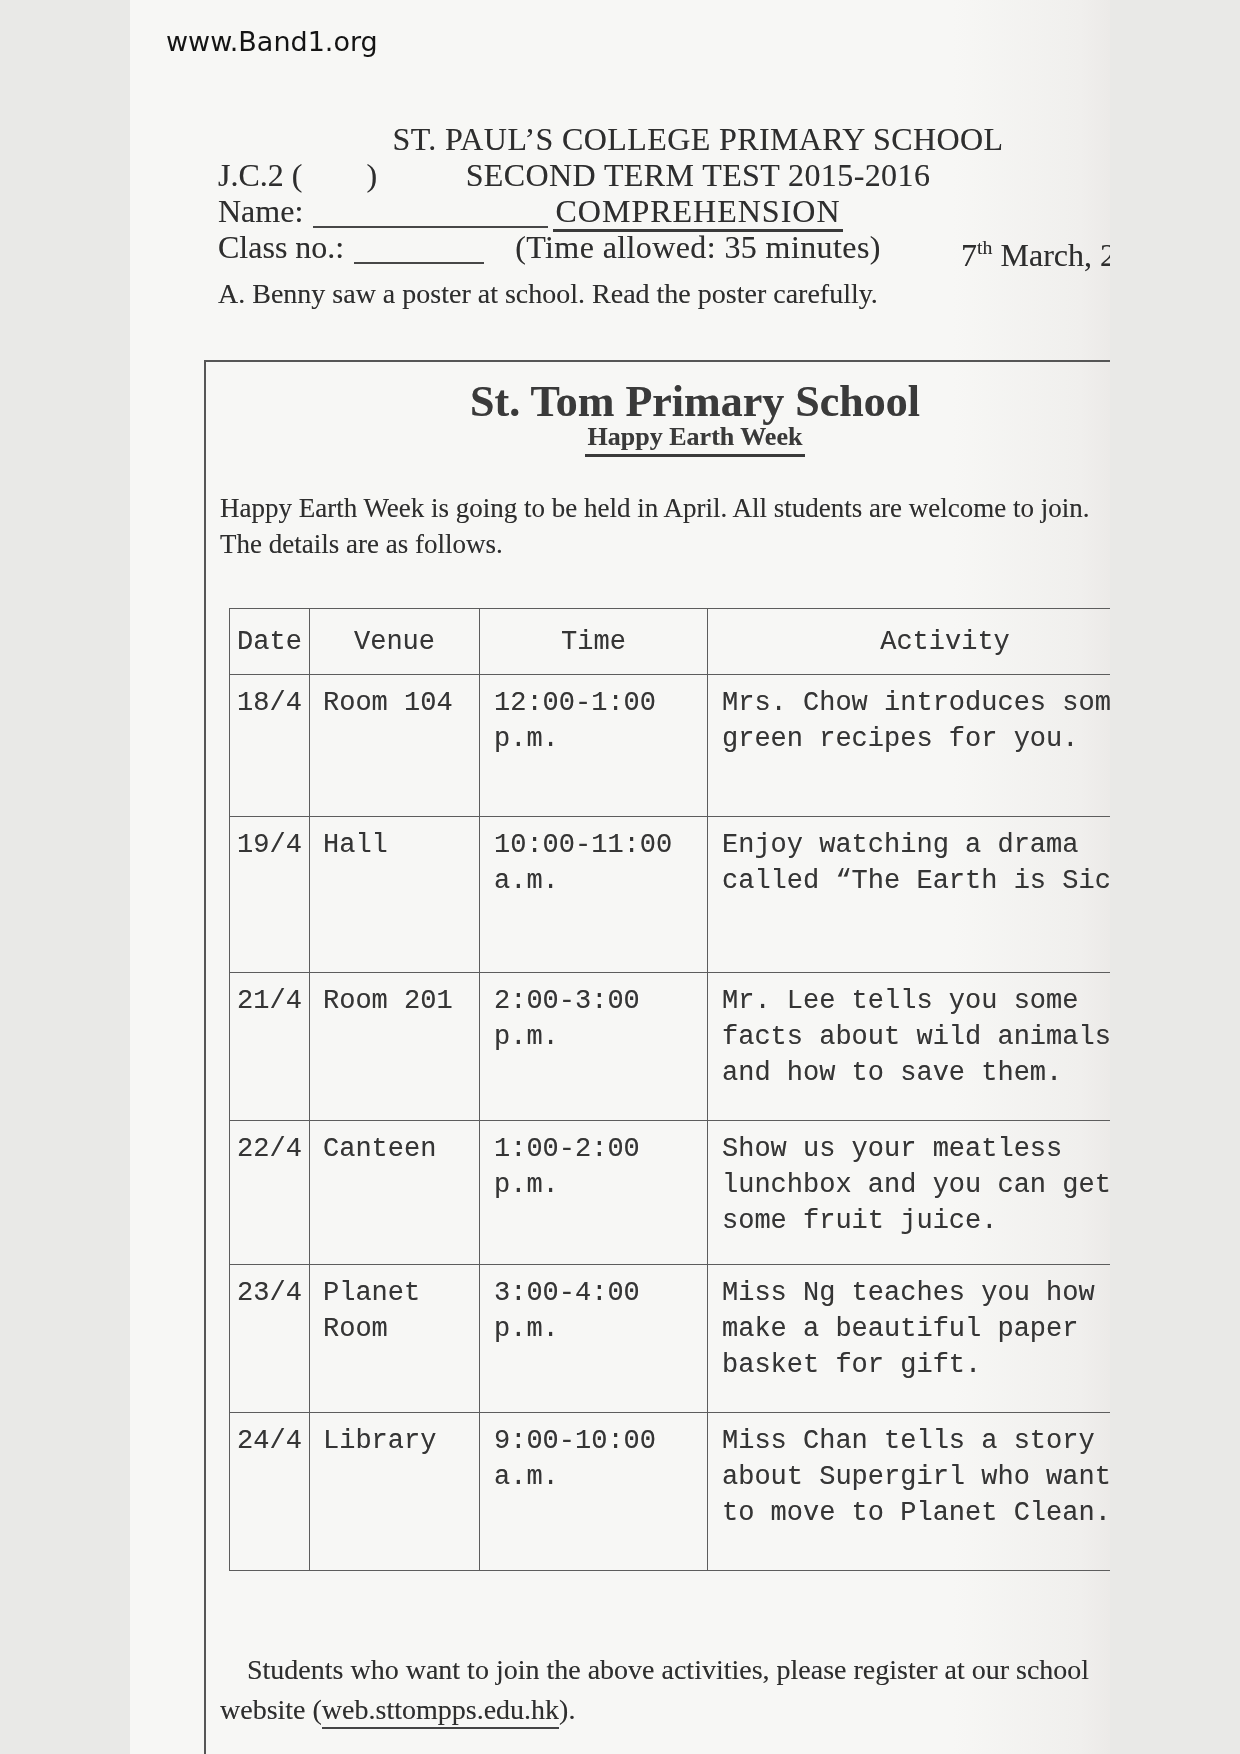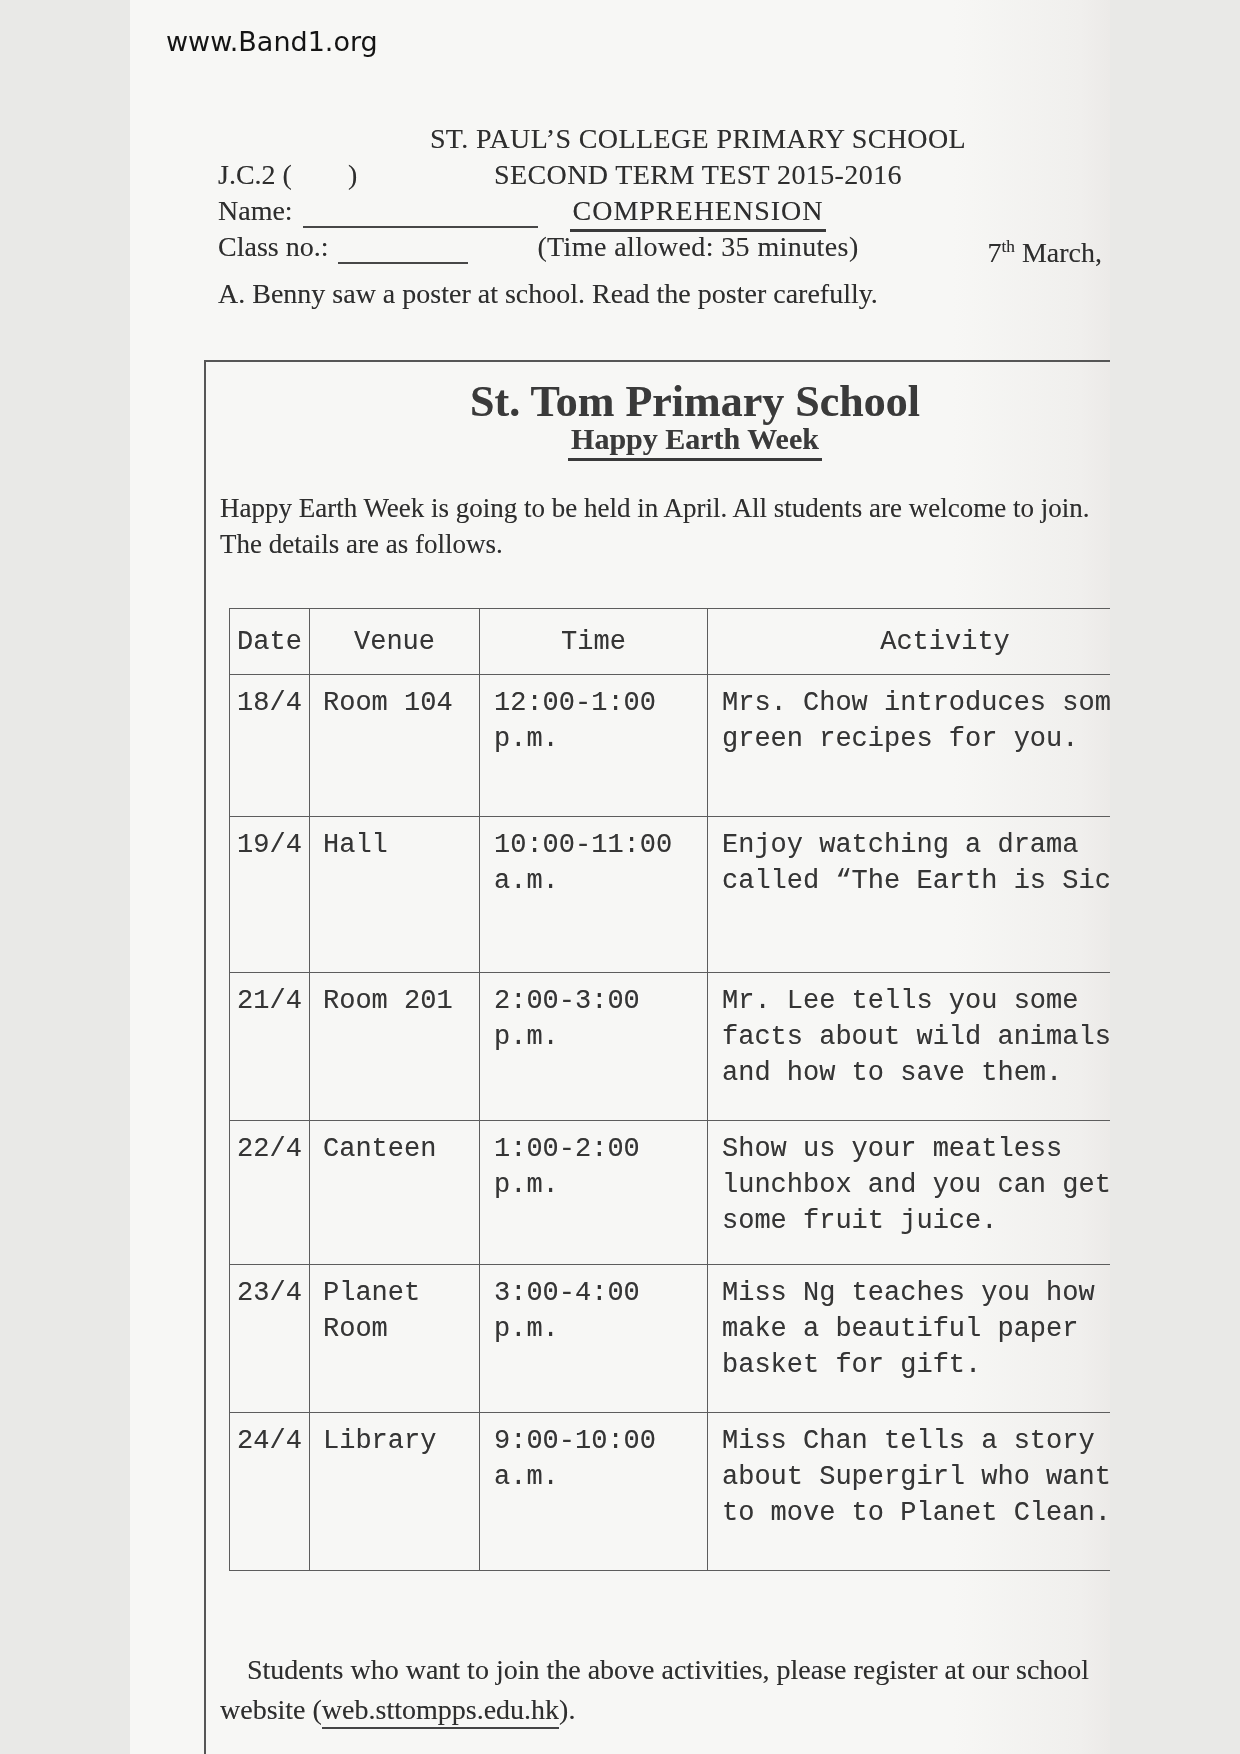--- a/index.html
+++ b/index.html
@@ -12,38 +12,38 @@
     color:#2e2e2e;
     font-family:"Liberation Serif", serif;
     overflow:hidden;
     text-shadow:0 0 0.6px rgba(70,70,70,0.45);
   }
   .watermark {
     position:absolute; left:36px; top:26px;
     font-family:"DejaVu Sans", sans-serif;
     font-size:27px; color:#141414; text-shadow:none;
   }
-  .header-block { position:absolute; left:88px; top:122px; width:960px; font-size:28px; }
+  .header-block { position:absolute; left:88px; top:122px; width:960px; font-size:32px; }
   .hdr-row { position:relative; height:36px; line-height:34px; }
   .hdr-center { text-align:center; letter-spacing:0.4px; }
   .hdr-left { position:absolute; left:0; top:0; white-space:nowrap; }
   .hdr-right { position:absolute; right:6px; top:0; white-space:nowrap; }
   .subject-underline { display:inline-block; border-bottom:3px solid #3a3a3a; padding:0 2px 1px; letter-spacing:1px; }
   .blank-line { display:inline-block; border-bottom:2.5px solid #474747; height:24px; vertical-align:bottom; margin-left:10px; }
   .name-blank { width:235px; }
   .classno-blank { width:130px; }
   sup { font-size:0.62em; }
   .instruction { position:absolute; left:88px; top:278px; font-size:28px; }
   .poster-box {
     position:absolute; left:74px; top:360px; width:982px; height:1394px;
     border:2px solid #565656; border-bottom:none;
   }
   .poster-title { position:absolute; left:0; width:100%; top:14px; text-align:center; font-weight:bold; font-size:44px; color:#3a3a3a; }
   .poster-subtitle-wrap { position:absolute; left:0; width:100%; top:60px; text-align:center; }
-  .poster-subtitle { display:inline-block; font-weight:bold; font-size:30px; color:#3a3a3a; border-bottom:3.5px solid #3a3a3a; padding:0 3px 2px; }
+  .poster-subtitle { display:inline-block; font-weight:bold; font-size:26px; color:#3a3a3a; border-bottom:3.5px solid #3a3a3a; padding:0 3px 2px; }
   .poster-intro { position:absolute; left:14px; top:128px; width:952px; font-size:27px; line-height:36px; }
   .activities-table { position:absolute; left:23px; top:246px; border-collapse:collapse; table-layout:fixed; width:953px; font-size:27px; }
   .activities-table th, .activities-table td { border:1.5px solid #5d5d5d; vertical-align:top; font-weight:normal; color:#353535;font-family:Liberation Mono, monospace; }
   .activities-table th { height:66px; vertical-align:middle; text-align:center; }
   .activities-table td { padding-top:10px; line-height:36px; }
   .td-date { text-align:center; }
   .td-venue { padding-left:13px; }
   .td-time { padding-left:14px; }
   .td-activity { padding-left:14px; padding-right:12px; }
   .rh1{height:142px}.rh2{height:156px}.rh3{height:148px}.rh4{height:144px}.rh5{height:148px}.rh6{height:158px}

